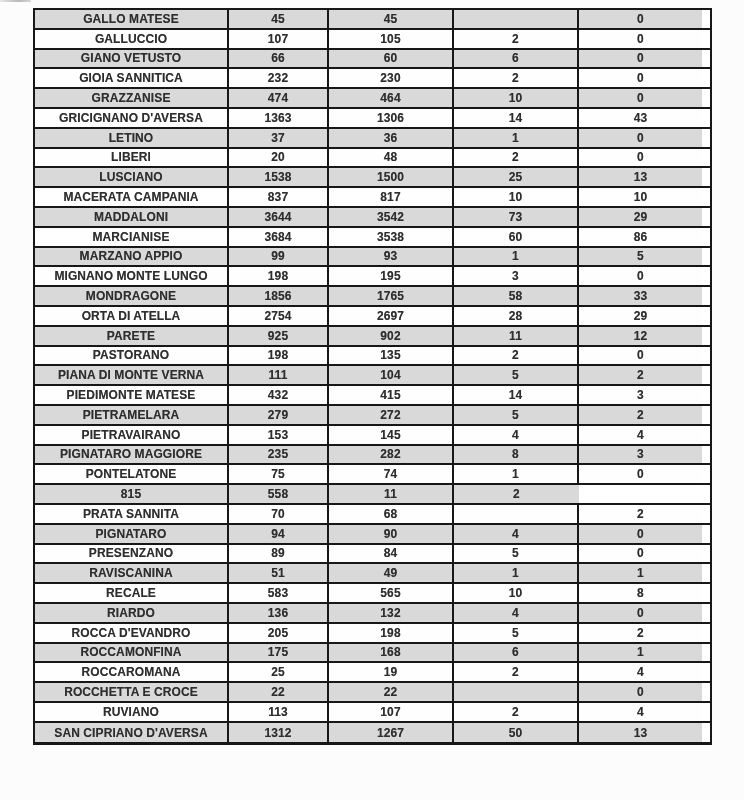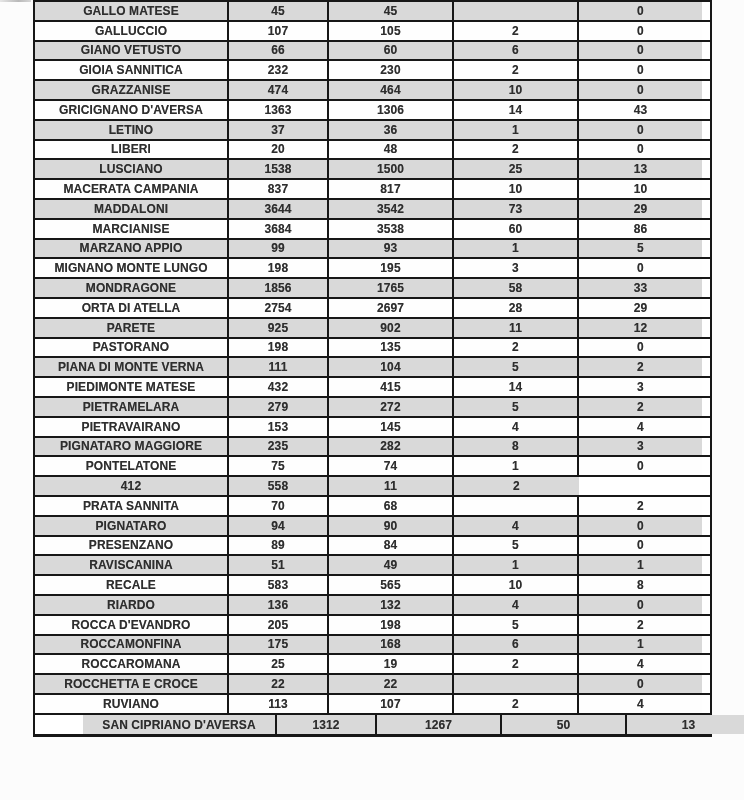--- a/index.html
+++ b/index.html
@@ -19,37 +19,36 @@
     position: absolute;
     left: 0;
     top: 0;
     width: 31px;
     height: 2px;
     background: linear-gradient(90deg, #e6e6e6, #b9b9b9 60%, #d6d6d6);
   }
   .table-wrap {
     position: absolute;
     left: 33px;
-    top: 0;
+    top: 8px;
     width: 675px;
     border: 2px solid #171717;
     border-bottom-width: 3px;
     box-sizing: content-box;
     background: #ffffff;
   }
   .row {
     display: grid;
     grid-template-columns: 194px 100px 125px 125px 123px;
     height: 19.8px;
     box-sizing: border-box;
     border-bottom: 2px solid #171717;
   }
   .row:last-child {
     border-bottom: none;
-    padding-left: 48px;
   }
   .row.shaded .cell { background: #d9d9d9; }
   .row.plain  .cell { background: #fefefe; }
   .cell {
     box-sizing: border-box;
     border-right: 2px solid #171717;
     display: flex;
     align-items: center;
     justify-content: center;
     font-size: 12px;
@@ -232,21 +231,21 @@
       <div class="cell">3</div>
     </div>
     <div class="row plain">
       <div class="cell">PONTELATONE</div>
       <div class="cell">75</div>
       <div class="cell">74</div>
       <div class="cell">1</div>
       <div class="cell">0</div>
     </div>
     <div class="row shaded">
-      <div class="cell">412</div>
+      <div class="cell">815</div>
       <div class="cell">558</div>
       <div class="cell">11</div>
       <div class="cell">2</div>
     </div>
     <div class="row plain">
       <div class="cell">PRATA SANNITA</div>
       <div class="cell">70</div>
       <div class="cell">68</div>
       <div class="cell"></div>
       <div class="cell">2</div>

